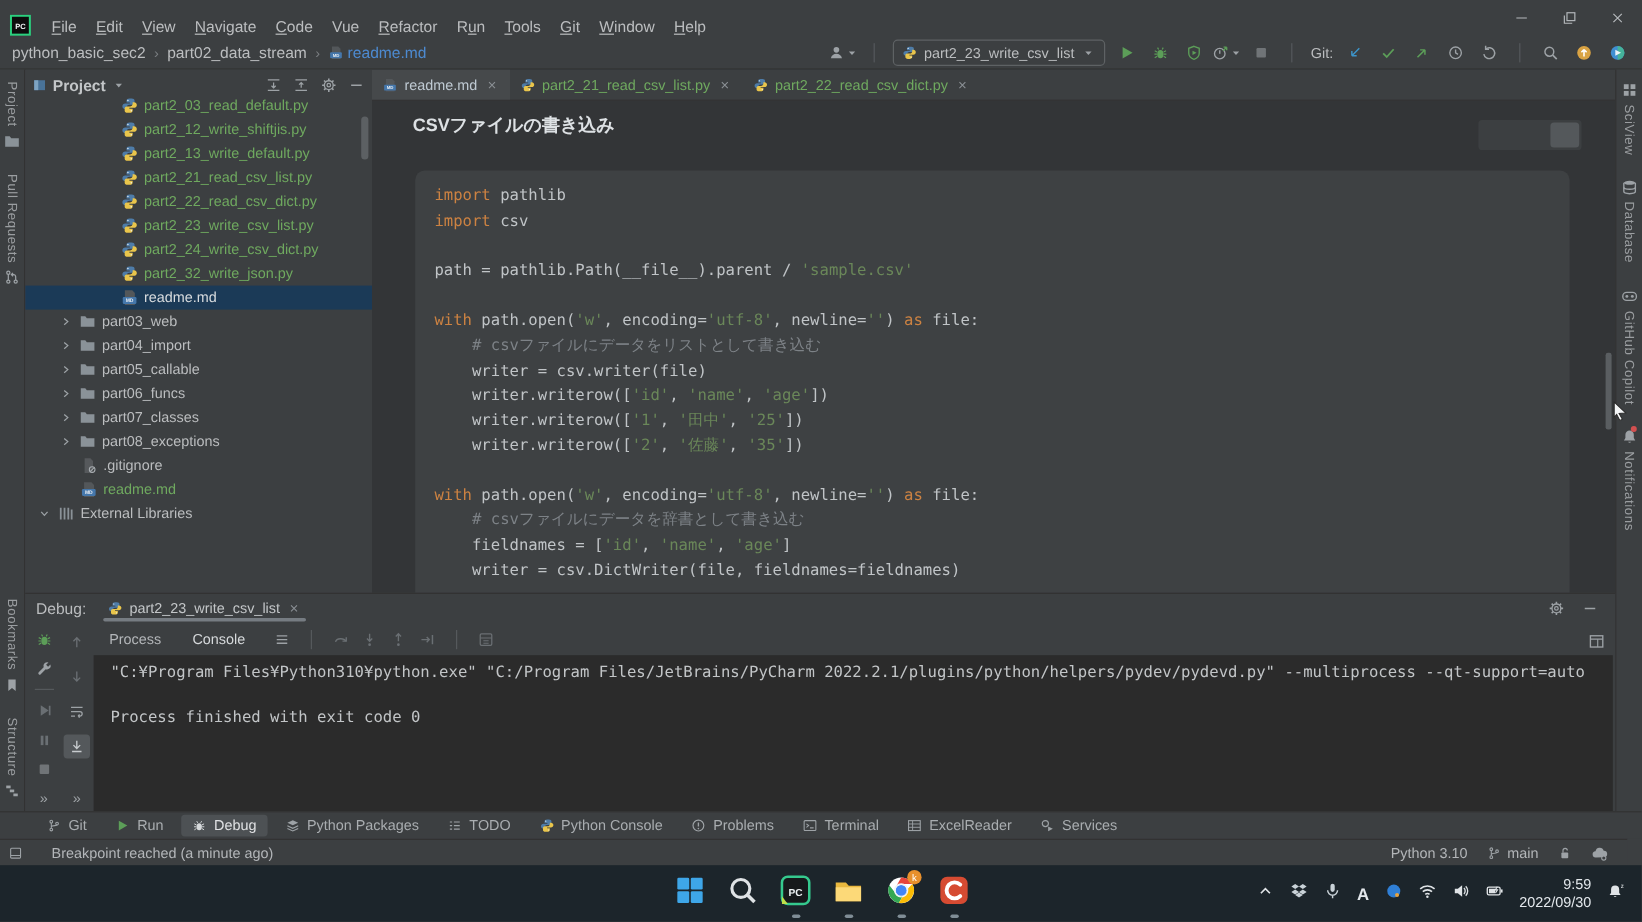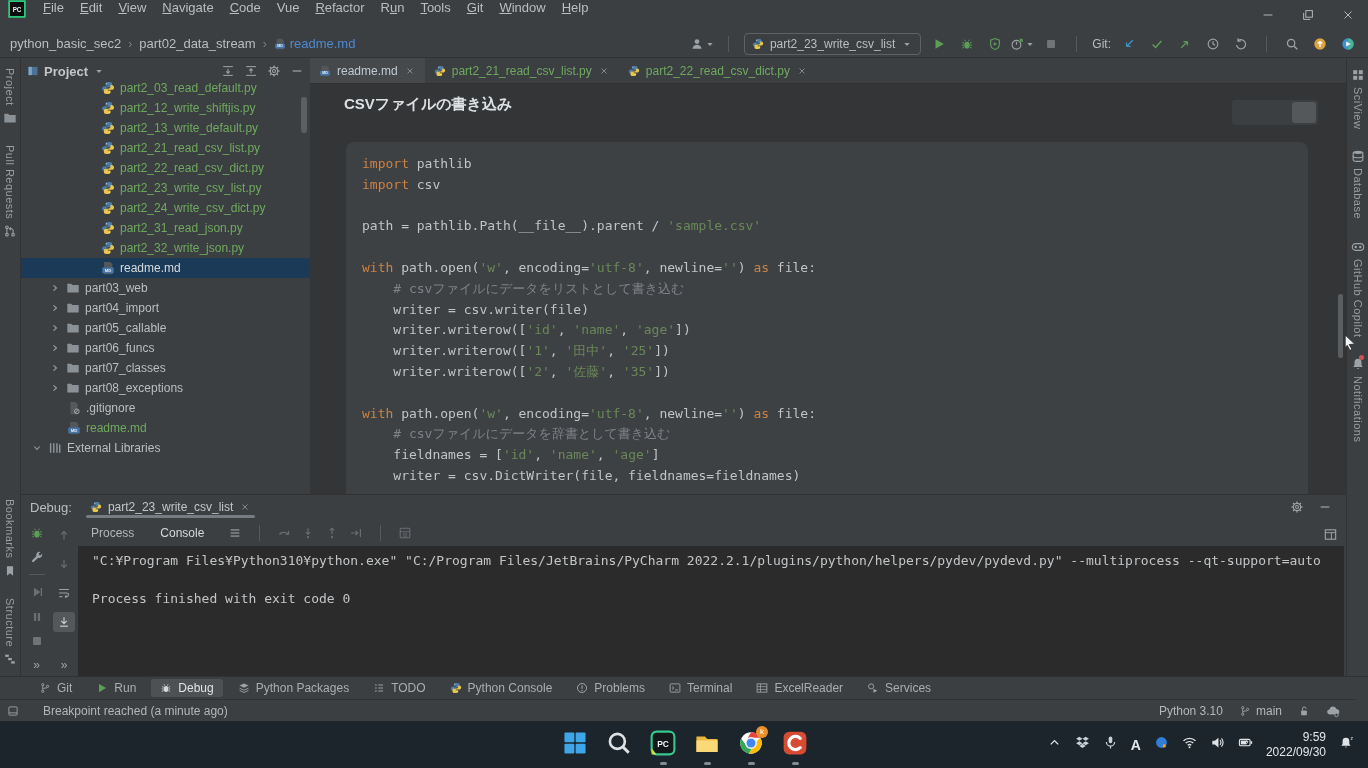--- a/index.html
+++ b/index.html
@@ -7,21 +7,21 @@
     -webkit-font-smoothing:antialiased;}
   .abs{position:absolute;}
   .ic{display:inline-flex;width:14px;height:14px;flex:0 0 auto;}
   .ic svg{width:100%;height:100%;}
   .ic.sm{width:12px;height:12px}
   .ic.lg{width:26px;height:26px}
   .ic.tr{width:15px;height:15px}
   .sep{width:1px;height:16px;background:#55595c;margin:0 7px;display:inline-block}
 
   
-  #titlebar{left:0;top:0;width:1368px;height:30px;display:flex;align-items:flex-start;background:#3c3f41;}
+  #titlebar{left:0;top:0;width:1368px;height:30px;display:flex;align-items:flex-end;background:#3c3f41;}
   #app-logo{margin:0 9px 0 8px;width:18px;height:18px}
   .menu-item{font-size:13px;color:#bbbdbf;padding:0 8px;cursor:default}
   .menu-item u{text-decoration:underline}
   #win-title{position:absolute;left:546px;top:0;height:30px;line-height:30px;font-size:13px;color:#747678}
   #win-controls{margin-left:auto;display:flex;height:30px}
   .wbtn{width:40px;height:30px;display:flex;align-items:center;justify-content:center}
 
   
   #toolbar{left:0;top:30px;width:1368px;height:28px;display:flex;align-items:center;
     background:#3c3f41;border-bottom:1px solid #323232;box-sizing:border-box}
@@ -509,31 +509,20 @@
       </div>
       <div class="trow " style="padding-left:80px">
         <span class="ic ">
           <svg viewBox="0 0 16 16">
             <path d="M7.9 1.2c-1.8 0-2.8.8-2.8 2v1.9h3.1v.8H3.9c-1.6 0-2.8 1.1-2.8 2.7s1.2 2.7 2.8 2.7h1.2V9.8c0-1.4 1.2-2.6 2.6-2.6h3c1.1 0 2-.9 2-2V3.2c0-1.2-1-2-2.8-2z" fill="#4e7ca8"></path>
             <path d="M8.1 14.8c1.8 0 2.8-.8 2.8-2v-1.9H7.8v-.8h4.3c1.6 0 2.8-1.1 2.8-2.7S13.7 4.7 12.1 4.7h-1.2v1.5c0 1.4-1.2 2.6-2.6 2.6h-3c-1.1 0-2 .9-2 2v2c0 1.2 1 2 2.8 2z" fill="#e9c54b"></path>
             <circle cx="6.4" cy="3.1" r=".65" fill="#eef3f7"></circle>
             <circle cx="9.6" cy="12.9" r=".65" fill="#eef3f7"></circle>
           </svg>
         </span>
-        <span class="lbl green">part2_31_read_json.py</span>
-      </div>
-      <div class="trow " style="padding-left:80px">
-        <span class="ic ">
-          <svg viewBox="0 0 16 16">
-            <path d="M7.9 1.2c-1.8 0-2.8.8-2.8 2v1.9h3.1v.8H3.9c-1.6 0-2.8 1.1-2.8 2.7s1.2 2.7 2.8 2.7h1.2V9.8c0-1.4 1.2-2.6 2.6-2.6h3c1.1 0 2-.9 2-2V3.2c0-1.2-1-2-2.8-2z" fill="#4e7ca8"></path>
-            <path d="M8.1 14.8c1.8 0 2.8-.8 2.8-2v-1.9H7.8v-.8h4.3c1.6 0 2.8-1.1 2.8-2.7S13.7 4.7 12.1 4.7h-1.2v1.5c0 1.4-1.2 2.6-2.6 2.6h-3c-1.1 0-2 .9-2 2v2c0 1.2 1 2 2.8 2z" fill="#e9c54b"></path>
-            <circle cx="6.4" cy="3.1" r=".65" fill="#eef3f7"></circle>
-            <circle cx="9.6" cy="12.9" r=".65" fill="#eef3f7"></circle>
-          </svg>
-        </span>
         <span class="lbl green">part2_32_write_json.py</span>
       </div>
       <div class="trow sel" style="padding-left:80px">
         <span class="ic ">
           <svg viewBox="0 0 16 16">
             <path d="M3.5 1h7L13 3.5V15H3.5z" fill="#53575a"></path>
             <rect x="1.5" y="7.5" width="13" height="6.5" rx="1" fill="#4577ab"></rect>
             <text x="8" y="12.6" font-size="4.8" font-weight="bold" fill="#e8edf2" text-anchor="middle" font-family="Liberation Sans,sans-serif">MD</text>
           </svg>
         </span>

